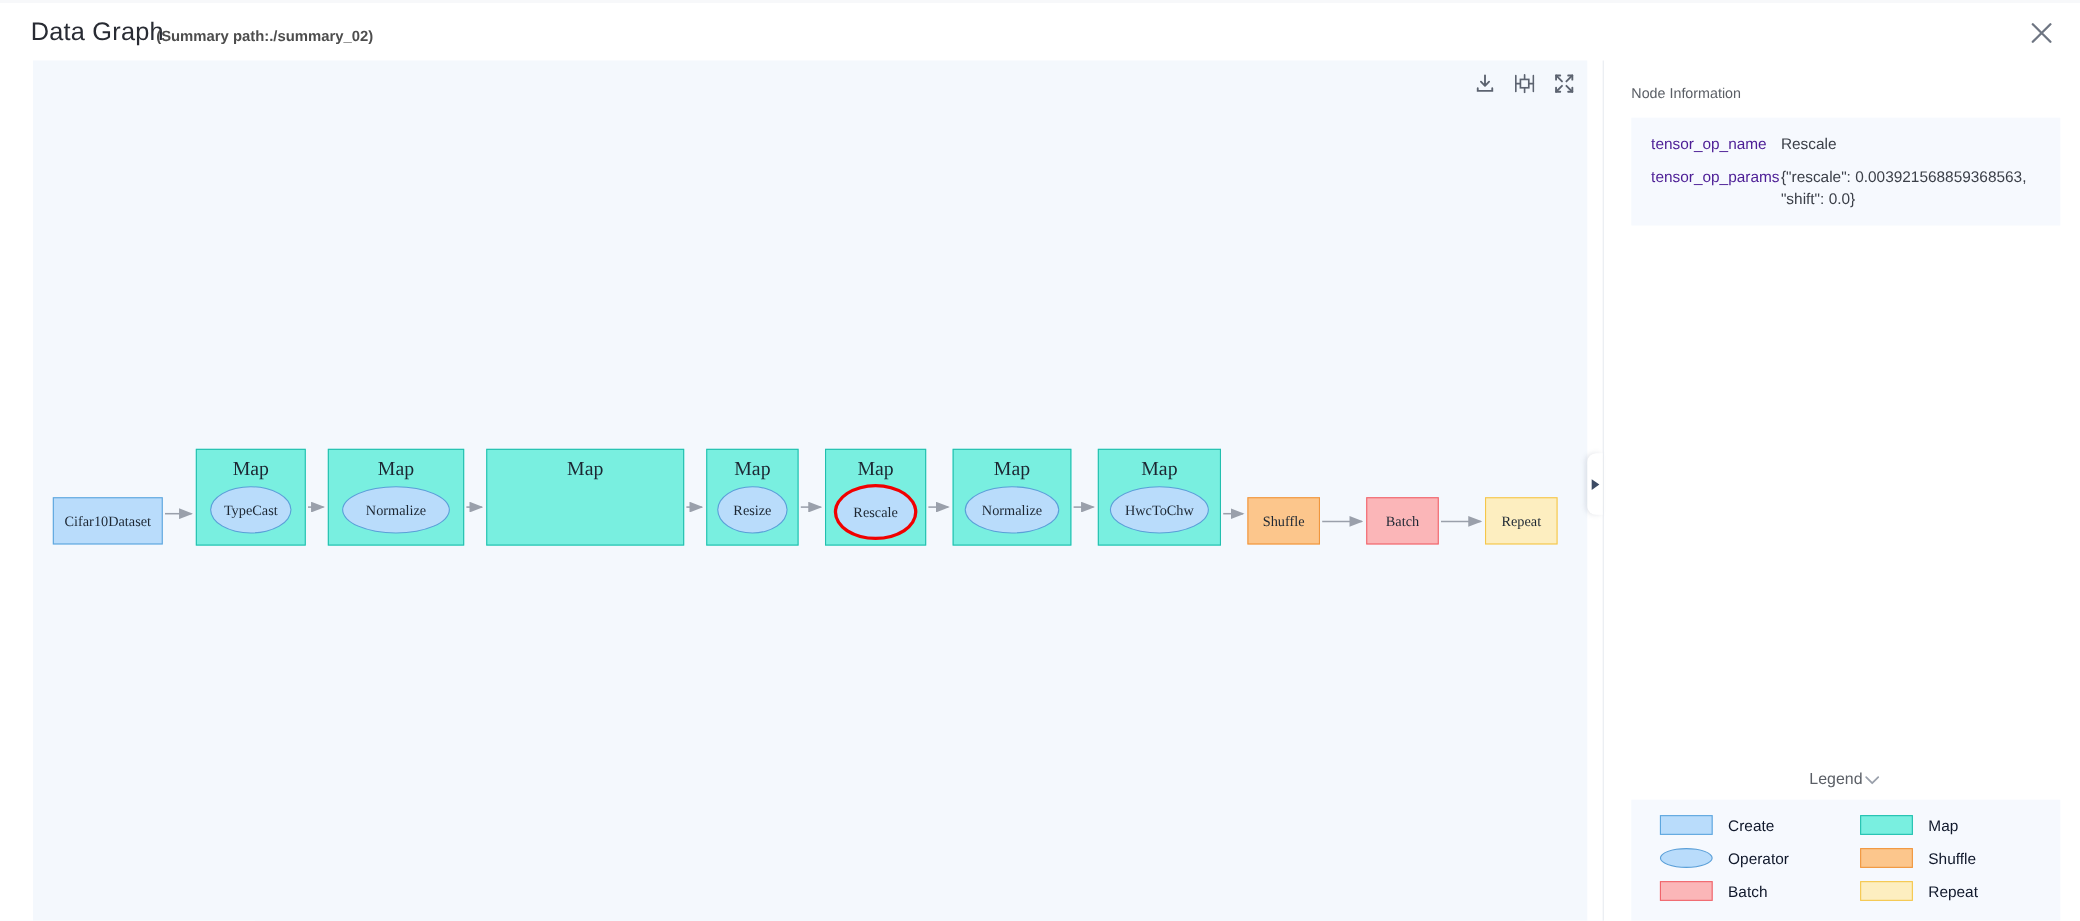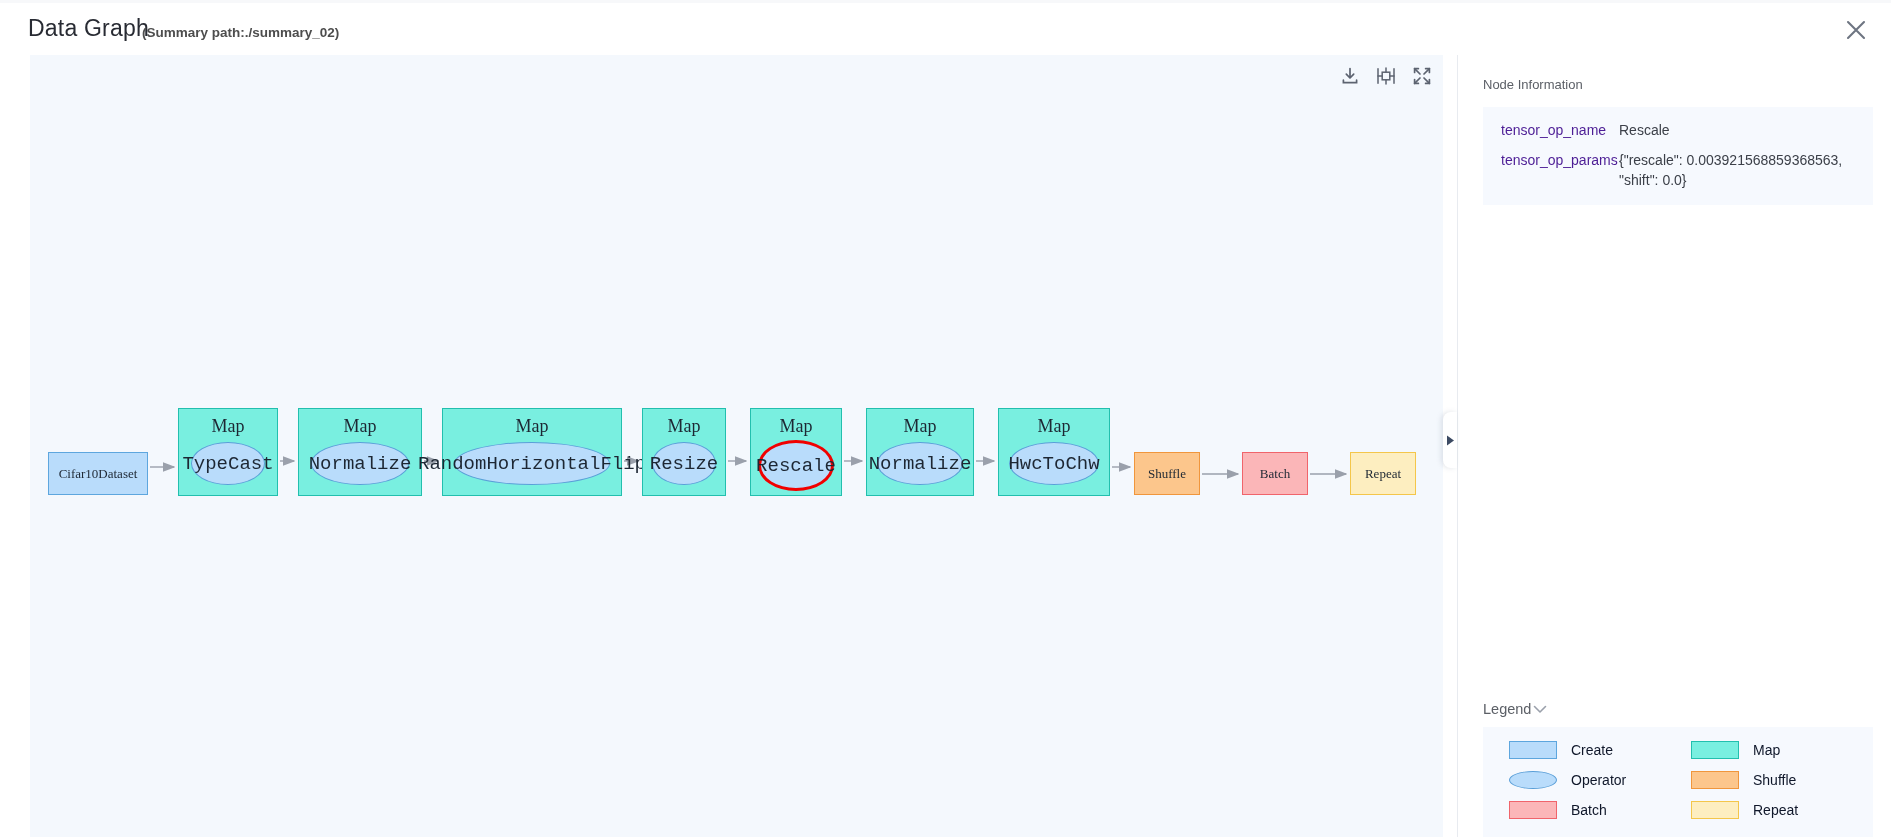--- a/index.html
+++ b/index.html
@@ -58,21 +58,21 @@
     background:#79efe0;border:1.6px solid #22bfae;
   }
   .node-map .map-label{
     position:absolute;left:0;right:0;top:7px;text-align:center;
     font-family:"Liberation Serif", serif;font-size:18px;color:#1d2733;
   }
   .op-ellipse{
     position:absolute;left:50%;transform:translateX(-50%);
     background:#b9dcfb;border:1.3px solid #5a9fd8;border-radius:50%;
     display:flex;align-items:center;justify-content:center;
-    font-family:Liberation Mono, monospace;font-size:19px;color:#1d2733;
+    font-family:Liberation Serif, serif;font-size:13px;color:#1d2733;
     white-space:nowrap;
   }
   .op-ellipse.selected{border:3.2px solid #f10000;}
   .node-shuffle{
     background:#fcc68c;border:1.5px solid #f0963c;
     display:flex;align-items:center;justify-content:center;
   }
   .node-batch{
     background:#fbb6b8;border:1.5px solid #f0646b;
     display:flex;align-items:center;justify-content:center;
@@ -117,21 +117,21 @@
   .info-val{
     flex:1;font-size:14px;color:#3c4049;line-height:20px;word-break:break-word;
     padding-right:10px;
   }
 
   #legend-section{
     position:absolute;left:25px;bottom:0px;width:390px;
   }
   #legend-header{
     position:relative;height:36px;display:flex;align-items:center;
-    justify-content:flex-start;cursor:pointer;
+    justify-content:center;cursor:pointer;
   }
   #legend-title{font-size:14.5px;color:#5b5f66;}
   #legend-chevron{width:18px;height:18px;}
   #legend-body{
     background:#f6f9fe;padding:14px 0 18px 0;box-sizing:border-box;
     display:grid;grid-template-columns:1fr 1fr;row-gap:12px;
     padding-left:26px;
   }
   .legend-item{display:flex;align-items:center;gap:14px;}
   .swatch-rect{width:48px;height:18px;box-sizing:border-box;}
@@ -198,21 +198,20 @@
         <div class="node node-map" style="left: 148px; top: 353px; width: 100px; height: 88px;">
           <div class="map-label">Map</div>
           <div class="op-ellipse" style="width: 72px; height: 41px; top: 33px;">TypeCast</div>
         </div>
         <div class="node node-map" style="left: 268px; top: 353px; width: 124px; height: 88px;">
           <div class="map-label">Map</div>
           <div class="op-ellipse" style="width: 96px; height: 41px; top: 33px;">Normalize</div>
         </div>
         <div class="node node-map" style="left: 412px; top: 353px; width: 180px; height: 88px;">
           <div class="map-label">Map</div>
-          <div class="op-ellipse" style="width: 154px; height: 41px; top: 33px;">RandomHorizontalFlip</div>
         </div>
         <div class="node node-map" style="left: 612px; top: 353px; width: 84px; height: 88px;">
           <div class="map-label">Map</div>
           <div class="op-ellipse" style="width: 62px; height: 41px; top: 33px;">Resize</div>
         </div>
         <div class="node node-map" style="left: 720px; top: 353px; width: 92px; height: 88px;">
           <div class="map-label">Map</div>
           <div class="op-ellipse selected" style="width: 70px; height: 45px; top: 31px;">Rescale</div>
         </div>
         <div class="node node-map" style="left: 836px; top: 353px; width: 108px; height: 88px;">

